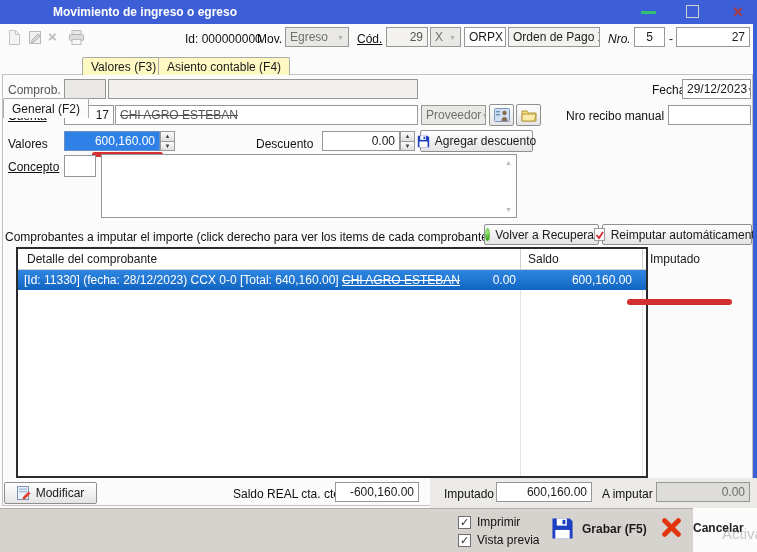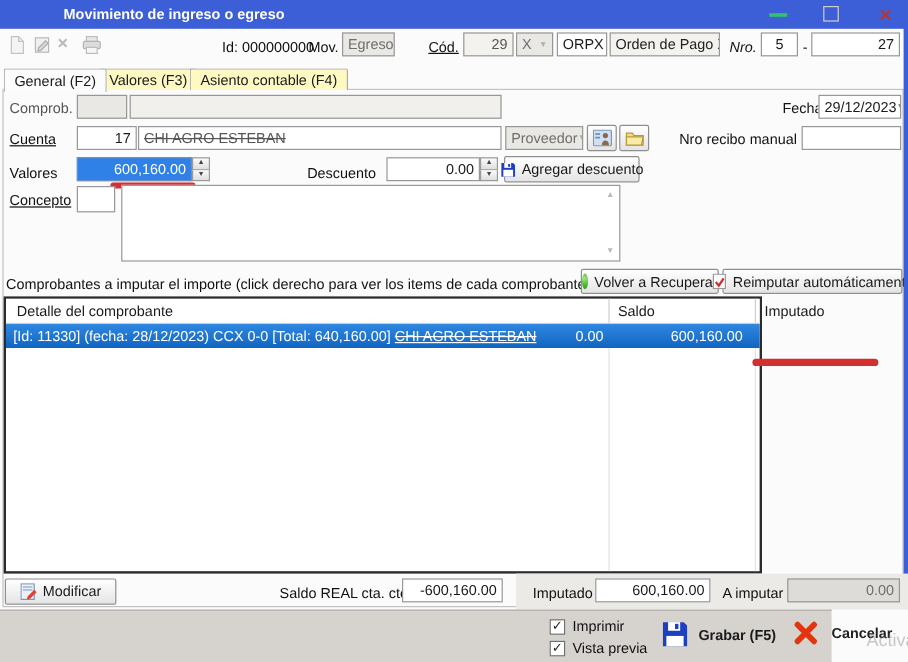--- a/index.html
+++ b/index.html
@@ -24,27 +24,27 @@
   .spin-up::before{content:"▲";}
   .spin-down::before{content:"▼";}
   .btn{position:absolute;display:flex;align-items:center;justify-content:center;gap:5px;
        border:1px solid #8f8f8f;background:linear-gradient(#ffffff,#e4e4e4);
        box-sizing:border-box;border-radius:2px;white-space:nowrap;}
   .titlebar{position:absolute;left:0;top:0;width:757px;height:24px;background:#3c5ed6;}
   .title-text{position:absolute;left:8px;top:0;line-height:24px;color:#fff;font-weight:bold;margin-left:45px;}
   .tab{position:absolute;top:57px;height:17px;display:flex;align-items:center;padding:0 8px;
        border:1px solid #a9a9a9;border-bottom:none;border-radius:2px 2px 0 0;background:#fef9c3;
        box-sizing:content-box;z-index:1;}
-  .tab.active{background:#fcfcfc;height:19px;z-index:3;}
+  .tab.active{background:#fcfcfc;height:19px;z-index:3;margin-top:41px;}
   .tabpanel{position:absolute;left:2px;top:74px;width:751px;height:432px;border:1px solid #c2c2c2;
             box-sizing:border-box;background:transparent;pointer-events:none;}
   .red-line{position:absolute;background:#d32f2f;border-radius:3px;}
   .strike{text-decoration:line-through;color:#555;}
   .row-redacted{text-decoration:underline line-through;}
-  .grid{position:absolute;left:3px;top:247px;width:632px;height:231px;border:2px solid #2b2b2b;
+  .grid{position:absolute;left:16px;top:247px;width:632px;height:231px;border:2px solid #2b2b2b;
         background:#fff;box-sizing:border-box;}
   .grid-vline{position:absolute;top:0;width:1px;height:100%;background:#e3e3e3;}
   .grid-header{position:absolute;left:0;top:0;width:100%;height:20px;border-bottom:1px solid #cfcfcf;background:#fff;}
   .grid-row{position:absolute;left:0;top:21px;width:100%;height:20px;color:#fff;
             background:linear-gradient(#2f87e0,#1165c2);display:flex;align-items:center;}
   .cb{position:absolute;width:13px;height:13px;background:#fff;border:1px solid #6f6f6f;
       box-sizing:border-box;display:flex;align-items:center;justify-content:center;}
   .cb::before{content:"✓";font-size:11px;color:#2a2a2a;line-height:1;}
   .flat{position:absolute;display:flex;align-items:center;gap:8px;white-space:nowrap;}
   .scroll-arrow{position:absolute;font-size:7px;color:#b9b9b9;}
@@ -80,21 +80,21 @@
     <svg width="17" height="15" viewBox="0 0 17 15">
         <rect x="4" y="0.5" width="9" height="4" fill="#e8e8e8" stroke="#bdbdbd"></rect>
         <rect x="1.5" y="4.5" width="14" height="6" rx="1" fill="#dcdcdc" stroke="#b5b5b5"></rect>
         <rect x="4" y="9.5" width="9" height="5" fill="#f6f6f6" stroke="#bdbdbd"></rect>
       </svg>
   </div>
 
   <div class="lbl" style="left:185px;top:32px;">Id: 000000000</div>
 
   <div class="lbl" style="left:257px;top:32px;">Mov.</div>
-  <div class="field combo dis" style="left:285px;top:27px;width:44px;">
+  <div class="field combo dis" style="left:285px;top:27px;width:64px;">
     <span>Egreso</span>
       <span class="arrow">▼</span>
   </div>
 
   <div class="lbl ulbl" style="left:357px;top:32px;">Cód.</div>
   <div class="field fr dis2" style="left:386px;top:27px;width:42px;color:#555;">29</div>
   <div class="field combo dis" style="left:430px;top:27px;width:31px;">
     <span>X</span>
       <span class="arrow">▼</span>
   </div>

